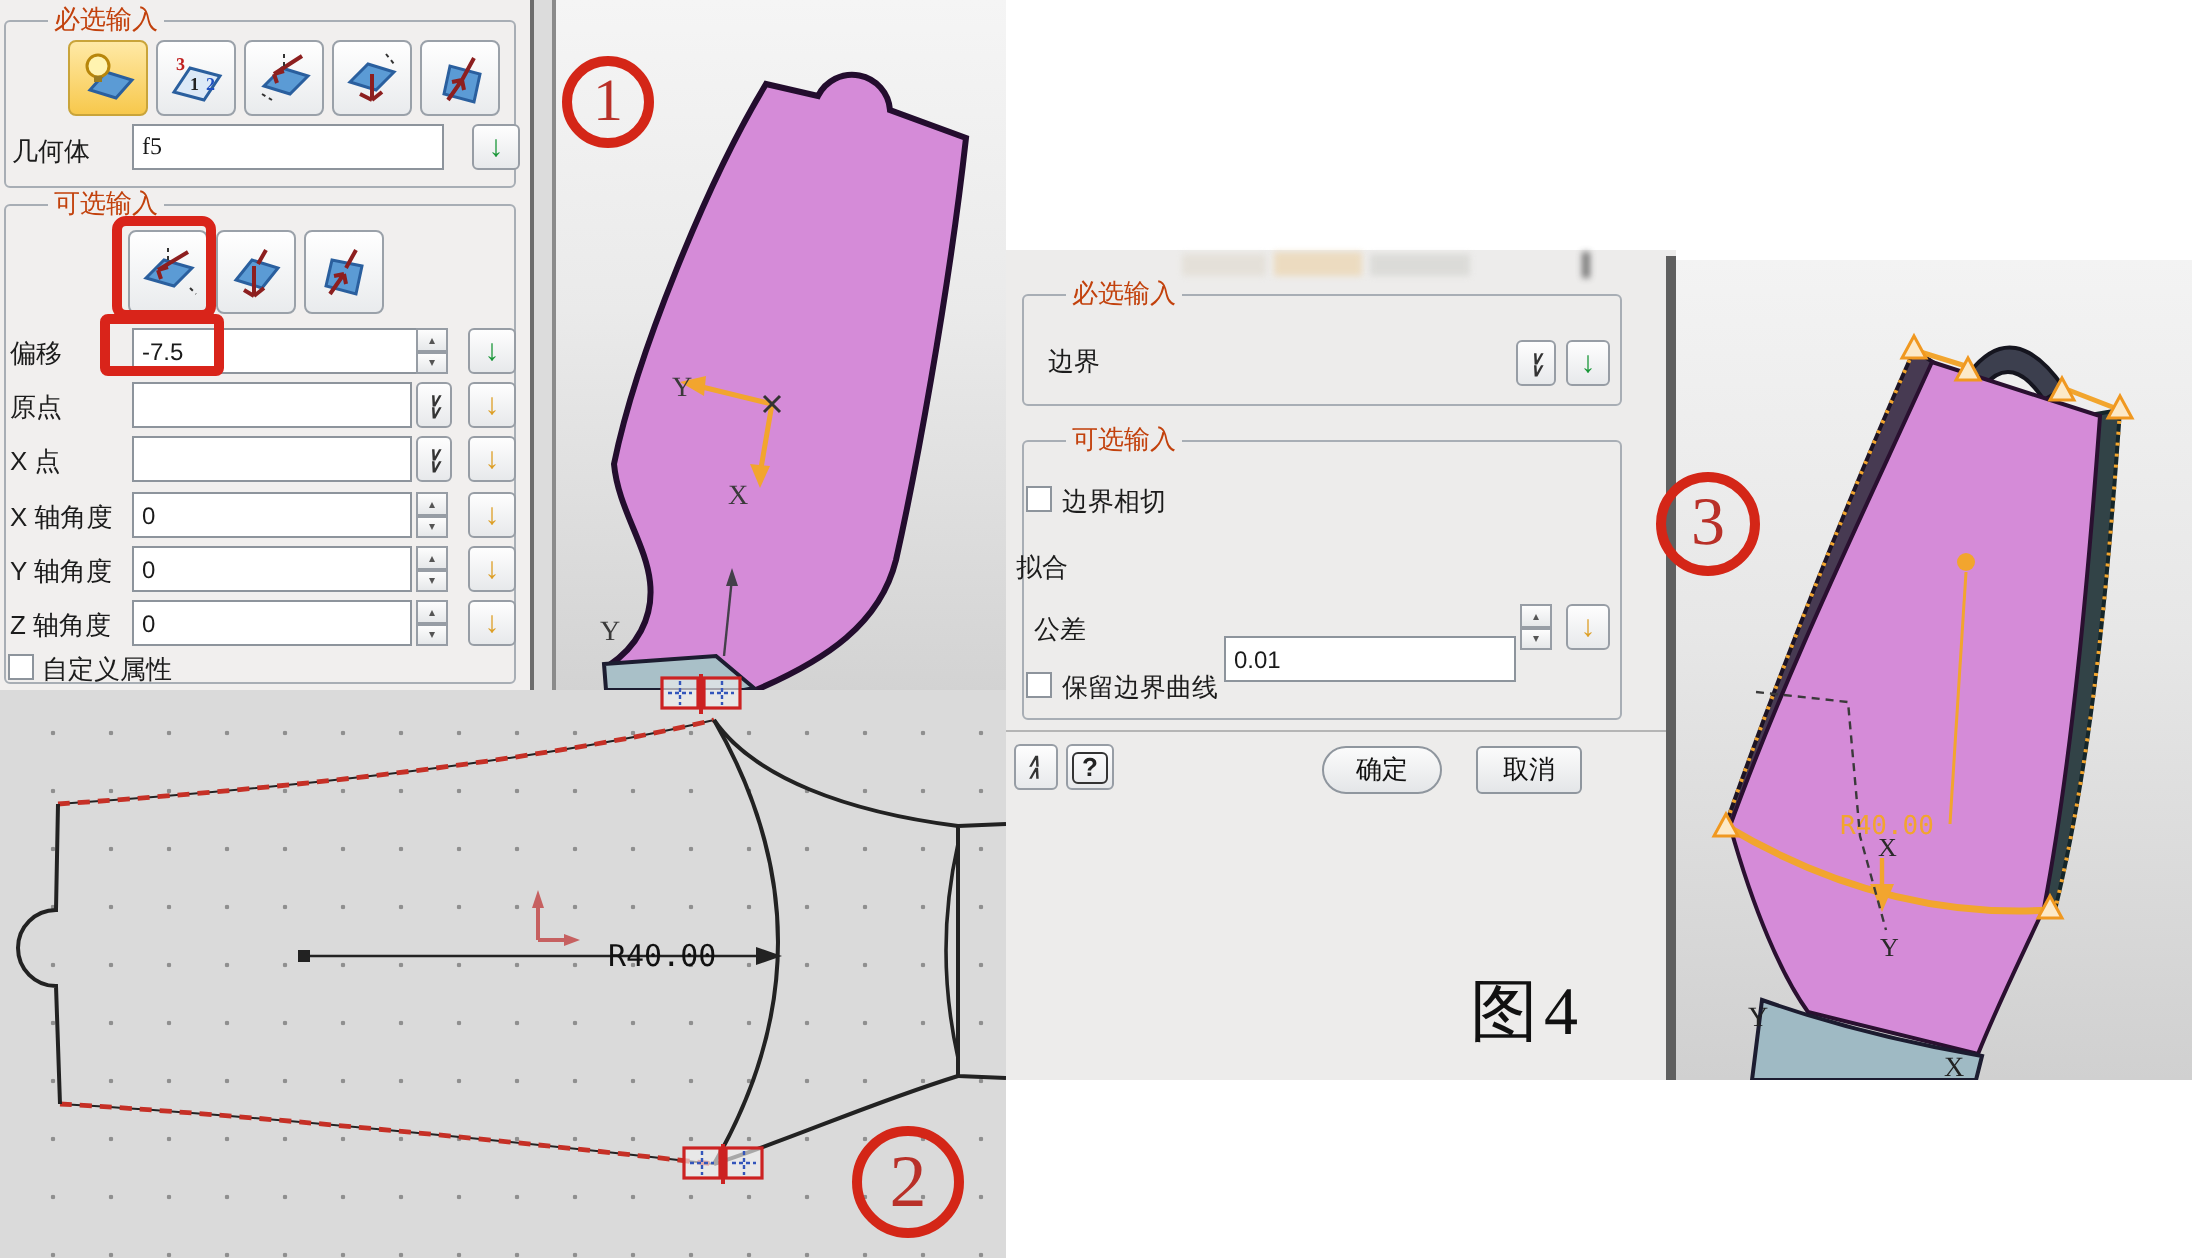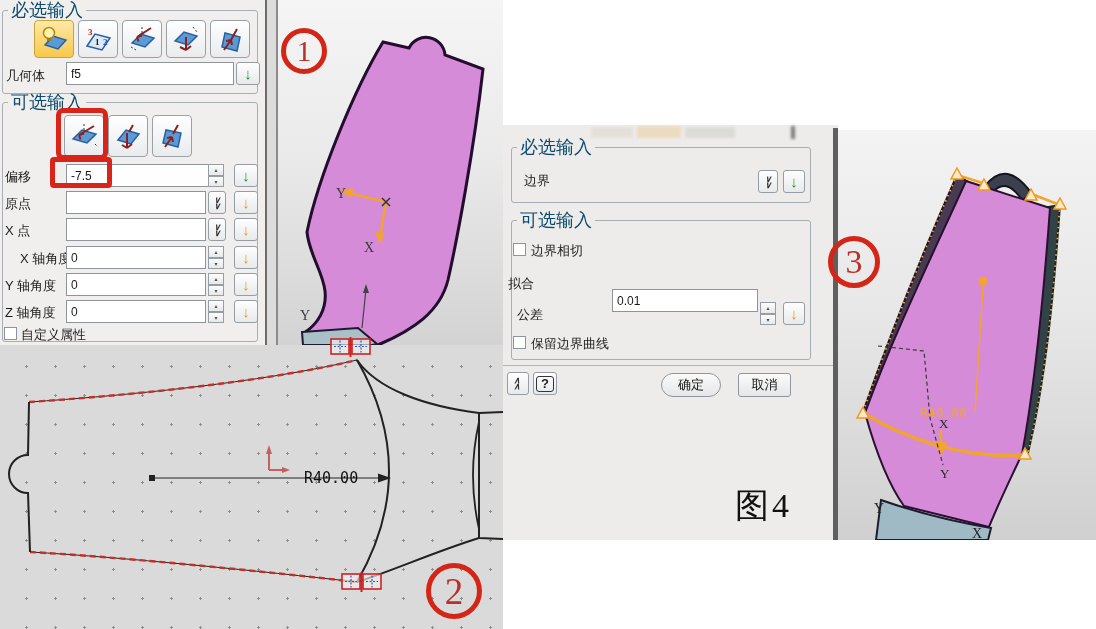--- a/index.html
+++ b/index.html
@@ -15,21 +15,21 @@
   .sketch { position:absolute; left:0; top:345px; width:503px; height:284px; background:#dadada;
             background-image:radial-gradient(circle,#8f8f8f 1px, rgba(0,0,0,0) 1.3px);
             background-size:29px 29px; background-position:12px 7px; }
   .dialog2 { position:absolute; left:503px; top:125px; width:335px; height:415px; background:#edeceb; }
   .vdiv2 { position:absolute; left:833px; top:128px; width:5px; height:412px; background:#5f5f5f; }
   .view3 { position:absolute; left:838px; top:130px; width:258px; height:410px;
            background:linear-gradient(180deg,#f3f3f3 0%,#e7e7e7 45%,#d0d0d0 100%); }
 
   
   .group { position:absolute; border:1px solid #a8aeb5; border-radius:3px; }
-  .glabel { position:absolute; font-size:18px; color:#0c4a6e; padding:0 3px; line-height:14px; }
+  .glabel { position:absolute; font-size:13px; color:#c2410c; padding:0 3px; line-height:14px;margin-left:16px; }
   .dialog1 .glabel { background:#f1efee; }
   .dialog2 .glabel { background:#edeceb; }
 
   .lab { position:absolute; font-size:13px; color:#1c1c1c; white-space:nowrap; }
   .field { position:absolute; height:23px; background:#fff; border:1px solid #8d949c;
            font-size:12px; color:#1a1a1a; padding:3px 4px; font-family:"Liberation Sans",sans-serif; }
   input.field { outline:none; }
   .mini { position:absolute; display:flex; align-items:center; justify-content:center;
           border:1px solid #979da5; border-radius:3px;
           background:linear-gradient(#fefefe,#e7e9eb); cursor:pointer; }
@@ -108,21 +108,21 @@
       </svg>
     </div>
     <div class="tb" style="left:210px;top:20px;">
       <svg width="30" height="28" viewBox="0 0 30 28">
         <polygon points="7,22 10,8 25,12 22,26" fill="#5b9bd5" stroke="#2a5f9e" stroke-width="1.5"></polygon>
         <path d="M9,25 L16,15 M16,15 l-5,1 M16,15 l1,5 M22,4 l-6,11" stroke="#8d1f1f" stroke-width="2" fill="none"></path>
       </svg>
     </div>
 
     <span class="lab" style="left:6px;top:67px;">几何体</span>
-    <input class="field" style="left: 66px; top: 62px; width: 168px;" value="f5">
+    <input class="field" style="left: 66px; top: 62px; width: 156px; font-family: Liberation Serif, serif;" value="f5">
     <div class="mini" style="left:236px;top:62px;width:24px;height:23px;">
       <span class="arrow-g">↓</span>
     </div>
 
     <div class="group" style="left:2px;top:102px;width:256px;height:240px;"></div>
     <span class="glabel" style="left:8px;top:95px;">可选输入</span>
 
     <div class="tb" style="left:64px;top:115px;height:42px;">
       <svg width="30" height="28" viewBox="0 0 30 28">
         <polygon points="4,17 13,8 27,12 18,21" fill="#5b9bd5" stroke="#2a5f9e" stroke-width="1.5"></polygon>
@@ -170,21 +170,21 @@
     <div class="mini" style="left:208px;top:218px;width:18px;height:23px;">
       <span class="chev2">
           <i>∨</i>
           <i>∨</i>
         </span>
     </div>
     <div class="mini" style="left:234px;top:218px;width:24px;height:23px;">
       <span class="arrow-y">↓</span>
     </div>
 
-    <span class="lab" style="left:20px;top:250px;text-align:center;">X 轴角度</span>
+    <span class="lab" style="left:5px;top:250px;text-align:center;">X 轴角度</span>
     <input class="field" style="left: 66px; top: 246px; width: 140px;" value="0">
     <div class="spin" style="left:208px;top:246px;">
       <b>▴</b>
         <b>▾</b>
     </div>
     <div class="mini" style="left:234px;top:246px;width:24px;height:23px;">
       <span class="arrow-y">↓</span>
     </div>
 
     <span class="lab" style="left:5px;top:277px;">Y 轴角度</span>
@@ -291,21 +291,21 @@
 
     <div class="group" style="left:8px;top:95px;width:300px;height:140px;"></div>
     <span class="glabel" style="left:14px;top:88px;">可选输入</span>
 
     <span class="cbox" style="left:10px;top:118px;"></span>
     <span class="lab" style="left:28px;top:117px;">边界相切</span>
 
     <span class="lab" style="left:5px;top:150px;">拟合</span>
 
     <span class="lab" style="left:14px;top:181px;">公差</span>
-    <input class="field" style="left: 109px; top: 164px; width: 146px;" value="0.01">
+    <input class="field" style="left: 109px; top: 193px; width: 146px;" value="0.01">
     <div class="spin" style="left:257px;top:177px;">
       <b>▴</b>
         <b>▾</b>
     </div>
     <div class="mini" style="left:280px;top:177px;width:22px;height:23px;">
       <span class="arrow-y">↓</span>
     </div>
 
     <span class="cbox" style="left:10px;top:211px;"></span>
     <span class="lab" style="left:28px;top:210px;">保留边界曲线</span>

